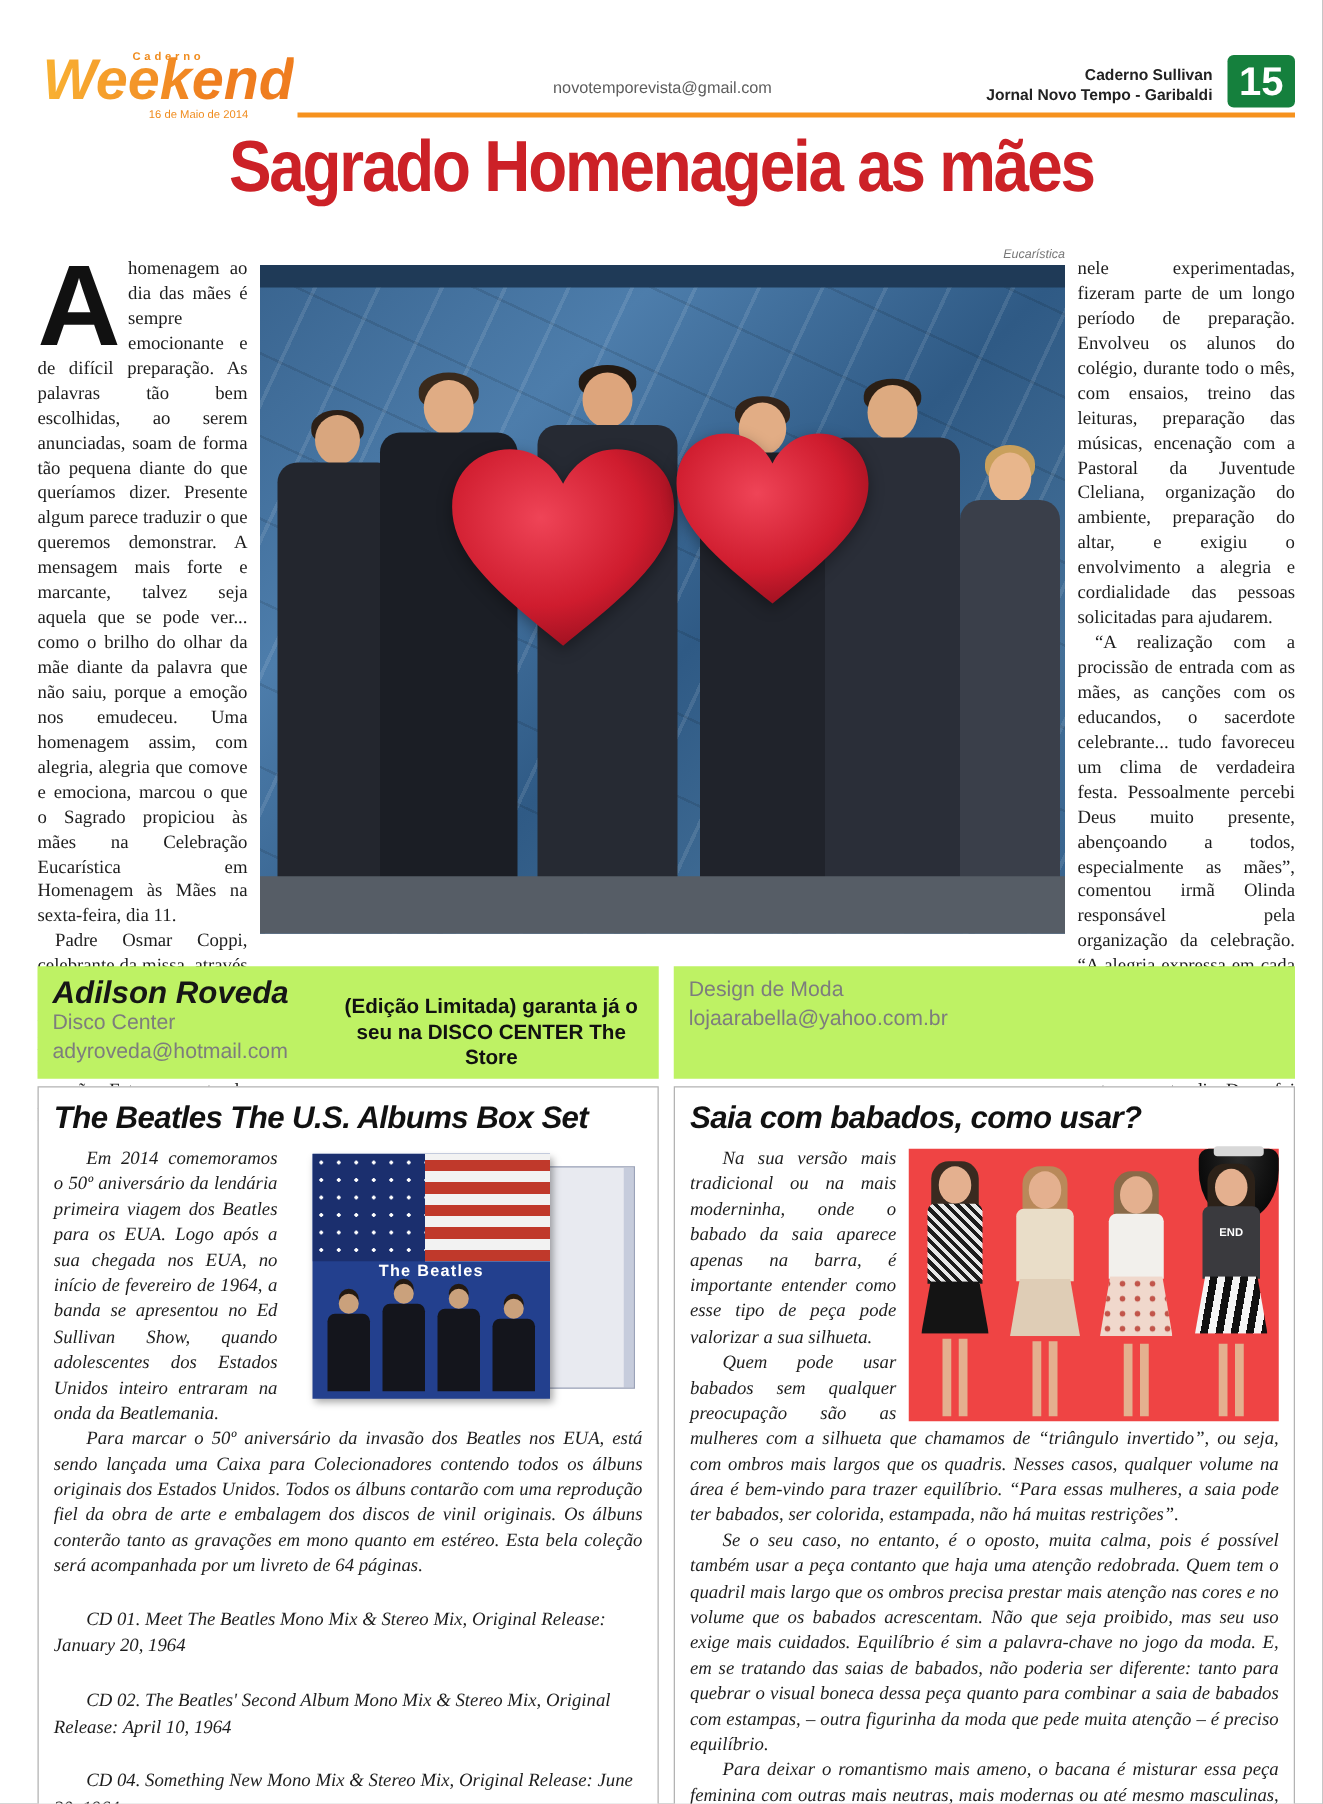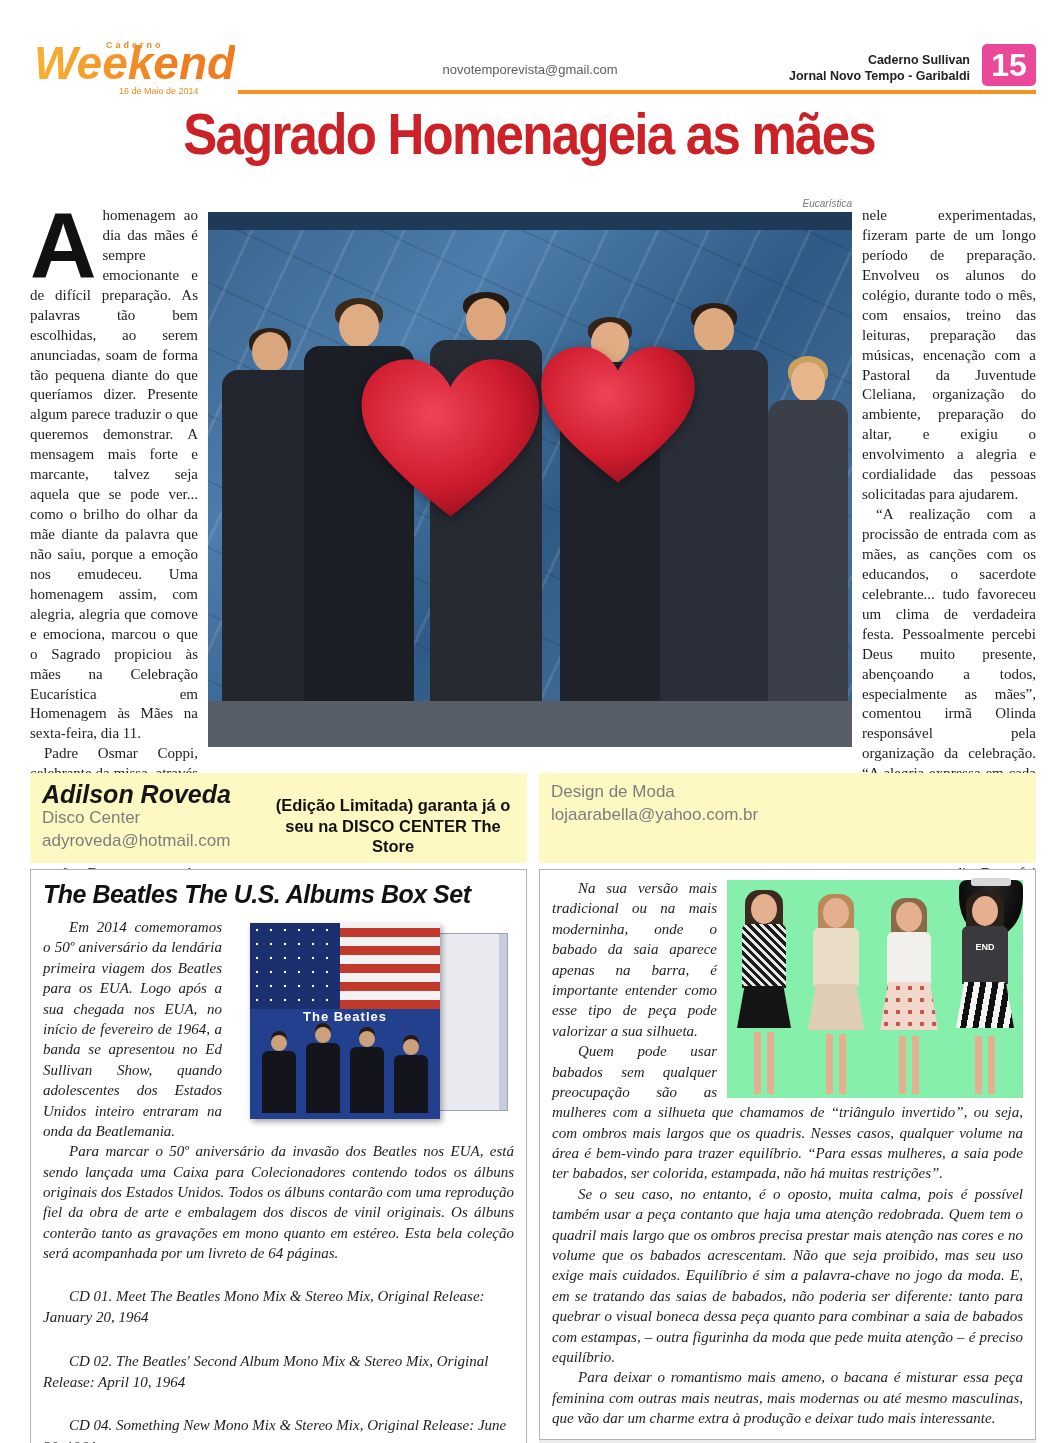--- a/index.html
+++ b/index.html
@@ -15,21 +15,21 @@
              font-weight:bold;font-style:italic;font-size:46px;line-height:1.1;
              background:linear-gradient(90deg,#f9b233,#ef7d1f 70%);
              -webkit-background-clip:text;background-clip:text;color:transparent;}
   .logo-date{position:absolute;left:85px;top:48px;font-family:"Liberation Sans",sans-serif;
              font-size:9px;color:#f08c1e;}
   .mast-email{position:absolute;left:330px;top:24px;width:340px;text-align:center;
               font-family:"Liberation Sans",sans-serif;font-size:13px;color:#5d5d5d;}
   .mast-right{position:absolute;right:66px;top:14px;text-align:right;
               font-family:"Liberation Sans",sans-serif;font-size:12.5px;font-weight:bold;
               color:#222;line-height:1.3;}
-  .page-num{position:absolute;right:0;top:6px;width:54px;height:42px;background:#ec4899;
+  .page-num{position:absolute;right:0;top:6px;width:54px;height:42px;background:#15803d;
             border-radius:5px;color:#fff;font-family:"Liberation Sans",sans-serif;
             font-weight:bold;font-size:32px;display:flex;align-items:center;justify-content:center;}
   .orange-rule{position:absolute;left:208px;right:0;top:52px;height:4px;background:#f6921e;}
 
   
   .headline{position:absolute;top:100px;left:0;width:100%;text-align:center;}
   .headline span{display:inline-block;font-family:"Liberation Sans",sans-serif;font-weight:bold;
                  font-size:58px;letter-spacing:-2px;transform:scaleX(0.88);transform-origin:center;
                  color:#cc2127;white-space:nowrap;}
 
@@ -55,21 +55,21 @@
   .photo .floor{position:absolute;bottom:0;left:0;right:0;height:46px;background:#565d66;}
   .kid{position:absolute;}
   .kid .head{position:absolute;left:50%;transform:translateX(-50%);top:0;border-radius:50%;}
   .kid .hair{position:absolute;left:50%;transform:translateX(-50%);border-radius:50% 50% 40% 40%;}
   .kid .body{position:absolute;left:0;right:0;bottom:0;border-radius:16px 16px 0 0;}
   .heart{position:absolute;filter:drop-shadow(0 4px 6px rgba(0,0,0,0.35));}
 
   
   .lower{position:absolute;top:773px;left:30px;right:22px;display:flex;gap:12px;}
   .half{flex:1 1 0;}
-  .band{background:#fef9c3;height:90px;position:relative;padding:8px 12px;box-sizing:border-box;}
+  .band{background:#bef264;height:90px;position:relative;padding:8px 12px;box-sizing:border-box;}
   .author{font-family:"Liberation Sans",sans-serif;font-weight:bold;font-style:italic;
           font-size:25px;color:#161616;line-height:1.05;}
   .role,.amail{font-family:Liberation Sans, sans-serif;font-size:17px;color:#7d7d7d;line-height:1.35;}
   .promo{position:absolute;right:10px;top:22px;width:248px;text-align:center;
          font-family:"Liberation Sans",sans-serif;font-weight:bold;font-size:16.5px;
          color:#111;line-height:1.25;}
   .boxbody{margin-top:6px;border:1px solid #b3b3b3;background:#fff;padding:8px 12px 10px;
            box-shadow:0 3px 0 rgba(0,0,0,0.08);min-height:500px;box-sizing:border-box;}
   .box-headline{font-family:"Liberation Sans",sans-serif;font-weight:bold;font-style:italic;
                 font-size:25px;letter-spacing:-0.5px;color:#111;margin:2px 0 8px;}
@@ -90,21 +90,21 @@
         background:repeating-linear-gradient(0deg,#c0392b 0 9px,#f2f2f2 9px 18px);}
   .bbox .band-title{position:absolute;left:0;top:86px;width:100%;text-align:center;
         font-family:"Liberation Sans",sans-serif;font-weight:bold;color:#fff;font-size:13px;
         letter-spacing:1px;}
   .bbox .fab{position:absolute;bottom:6px;border-radius:6px 6px 0 0;background:#14151c;}
   .bbox .fab .fhead{position:absolute;top:-16px;left:50%;transform:translateX(-50%);
         width:16px;height:16px;border-radius:50%;background:#caa17c;
         box-shadow:0 -4px 0 0 #241a12;}
 
   
-  .fashion{float:right;width:296px;height:218px;margin:2px 0 4px 10px;position:relative;background:#86efac;}
+  .fashion{float:right;width:296px;height:218px;margin:2px 0 4px 10px;position:relative;background:#ef4444;}
   .model{position:absolute;bottom:4px;}
   .m-head{position:absolute;top:0;left:50%;transform:translateX(-50%);width:26px;height:30px;
           border-radius:50%;background:#e4b08f;}
   .m-hair{position:absolute;top:-4px;left:50%;transform:translateX(-50%);border-radius:14px 14px 8px 8px;}
   .m-top{position:absolute;left:50%;transform:translateX(-50%);border-radius:6px 6px 0 0;}
   .m-skirt{position:absolute;left:50%;transform:translateX(-50%);
            clip-path:polygon(14% 0,86% 0,100% 100%,0 100%);}
   .m-legs{position:absolute;left:50%;transform:translateX(-50%);bottom:0;display:flex;gap:6px;}
   .m-legs i{display:block;width:7px;background:#e4b08f;}
   .shirt-tag{position:absolute;width:100%;text-align:center;color:#fff;
@@ -257,20 +257,21 @@
           </div>
       </div>
     </div>
 
     <div class="half">
       <div class="band">
         <div class="role">Design de Moda</div>
         <div class="amail">lojaarabella@yahoo.com.br</div>
       </div>
       <div class="boxbody">
+        <div class="box-headline">Saia com babados, como usar?</div>
 
         <div class="fashion">
           <div class="tutu"></div>
 
           <div class="model" style="left:4px;width:66px;height:200px;">
             <div class="m-hair" style="width:38px;height:74px;background:#3a2a20;"></div>
             <div class="m-head"></div>
             <div class="m-top" style="top:30px;width:44px;height:64px;background:repeating-linear-gradient(45deg,#1c1c1c 0 3px,#e8e8e8 3px 6px);"></div>
             <div class="m-skirt" style="top:92px;width:54px;height:42px;background:#141414;"></div>
             <div class="m-legs" style="height:62px;">

